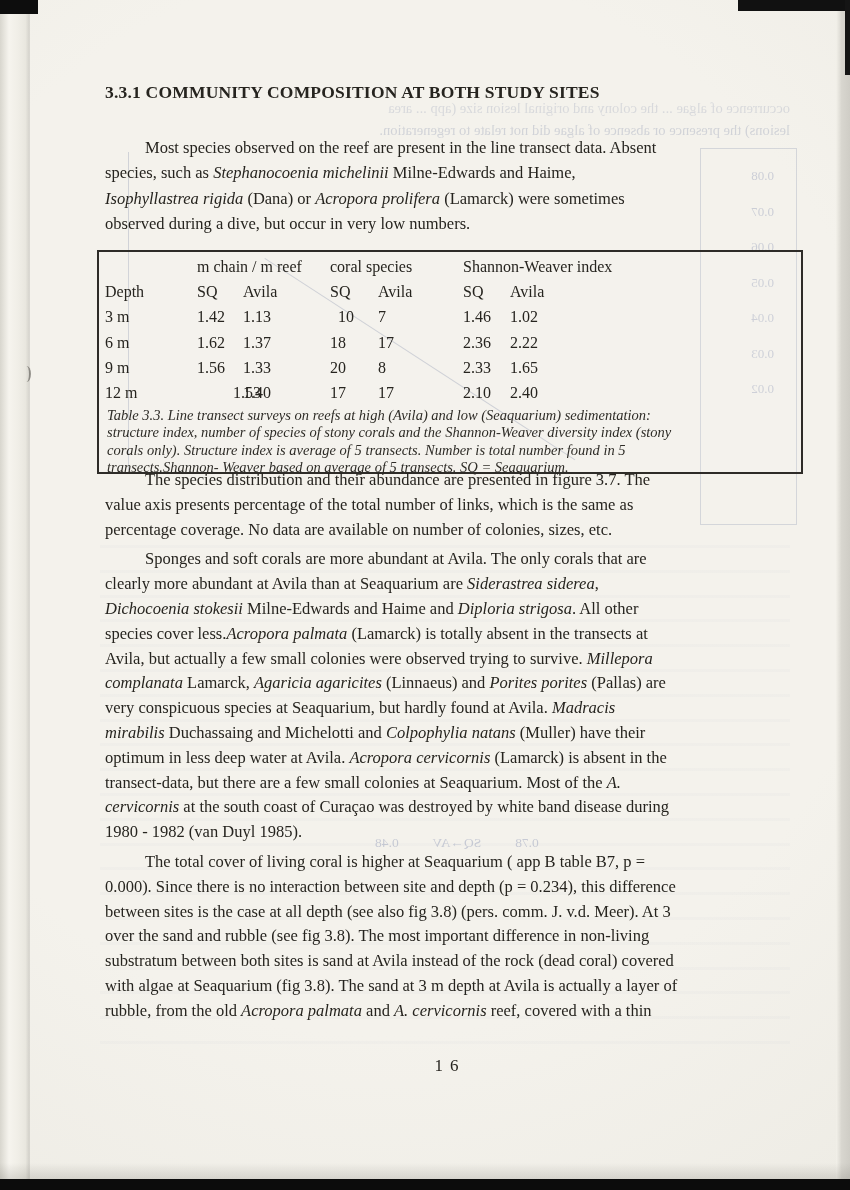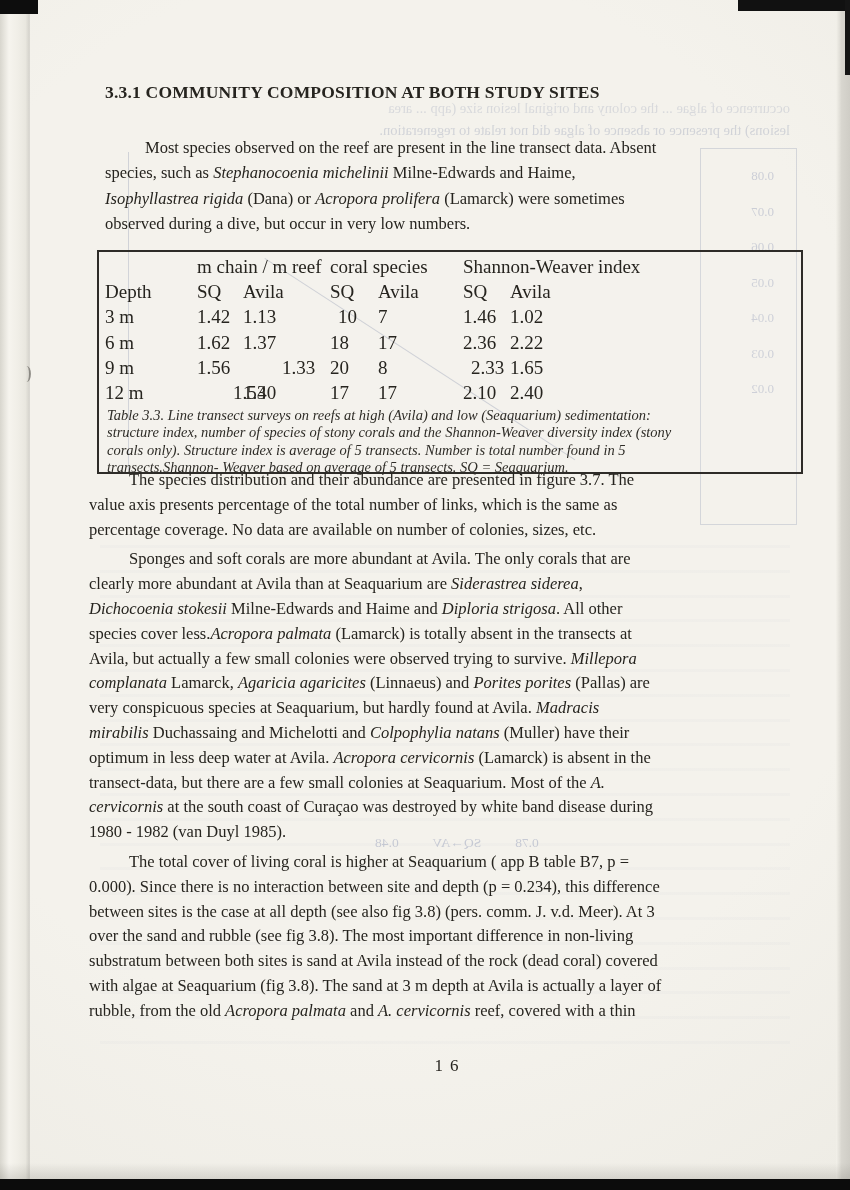--- a/index.html
+++ b/index.html
@@ -37,26 +37,26 @@
 
   
   .heading{position:absolute;left:105px;top:82px;margin:0;font-size:17.5px;font-weight:bold;letter-spacing:.2px;white-space:nowrap;}
   .para1{position:absolute;left:105px;top:135px;width:700px;}
   .tline{line-height:25.4px;font-size:16.5px;white-space:nowrap;}
   .body-flow .tline{line-height:24.8px;}
   .tline.first{text-indent:40px;}
   .it{font-style:italic;}
 
   .table-box{position:absolute;left:97px;top:250px;width:706px;height:224px;border:2px solid #2e2c28;box-sizing:border-box;background:rgba(255,255,255,.06);}
-  .tgrid{display:grid;grid-template-columns:92px 46px 87px 48px 85px 47px 1fr;grid-auto-rows:25.2px;padding:2px 0 0 6px;font-size:19px;}
+  .tgrid{display:grid;grid-template-columns:92px 46px 87px 48px 85px 47px 1fr;grid-auto-rows:25.2px;padding:2px 0 0 6px;font-size:16px;}
   .tgrid .cell{line-height:25.2px;white-space:nowrap;}
   .caption{padding:2px 8px 0 8px;font-style:italic;font-size:14.5px;color:#2e2c27;}
   .cap-line{line-height:17.2px;white-space:nowrap;}
 
-  .body-flow{position:absolute;left:89px;top:468px;width:700px;}
+  .body-flow{position:absolute;left:105px;top:468px;width:700px;}
   .para-block + .para-block{margin-top:5px;}
   .page-number{position:absolute;left:105px;top:1056px;width:690px;text-align:center;font-size:17px;letter-spacing:7px;}
 </style>
 </head>
 <body>
 
 <div class="scan">
 
   <div class="left-edge"></div>
   <div class="right-edge"></div>
@@ -118,24 +118,24 @@
         <div class="cell" style="grid-area: 3 / 7;">1.02</div>
         <div class="cell" style="grid-area: 4 / 1;">6 m</div>
         <div class="cell" style="grid-area: 4 / 2;">1.62</div>
         <div class="cell" style="grid-area: 4 / 3;">1.37</div>
         <div class="cell" style="grid-area: 4 / 4;">18</div>
         <div class="cell" style="grid-area: 4 / 5;">17</div>
         <div class="cell" style="grid-area: 4 / 6;">2.36</div>
         <div class="cell" style="grid-area: 4 / 7;">2.22</div>
         <div class="cell" style="grid-area: 5 / 1;">9 m</div>
         <div class="cell" style="grid-area: 5 / 2;">1.56</div>
-        <div class="cell" style="grid-area: 5 / 3; margin-left: 39px;">1.33</div>
+        <div class="cell" style="grid-area: 5 / 3;">1.33</div>
         <div class="cell" style="grid-area: 5 / 4;">20</div>
         <div class="cell" style="grid-area: 5 / 5;">8</div>
-        <div class="cell" style="grid-area: 5 / 6; margin-left: 8px;">2.33</div>
+        <div class="cell" style="grid-area: 5 / 6;">2.33</div>
         <div class="cell" style="grid-area: 5 / 7;">1.65</div>
         <div class="cell" style="grid-area: 6 / 1;">12 m</div>
         <div class="cell" style="grid-area: 6 / 2; margin-left: 36px;">1.53</div>
         <div class="cell" style="grid-area: 6 / 3;">1.40</div>
         <div class="cell" style="grid-area: 6 / 4;">17</div>
         <div class="cell" style="grid-area: 6 / 5;">17</div>
         <div class="cell" style="grid-area: 6 / 6;">2.10</div>
         <div class="cell" style="grid-area: 6 / 7;">2.40</div>
       </div>
     <div class="caption" id="caption">

